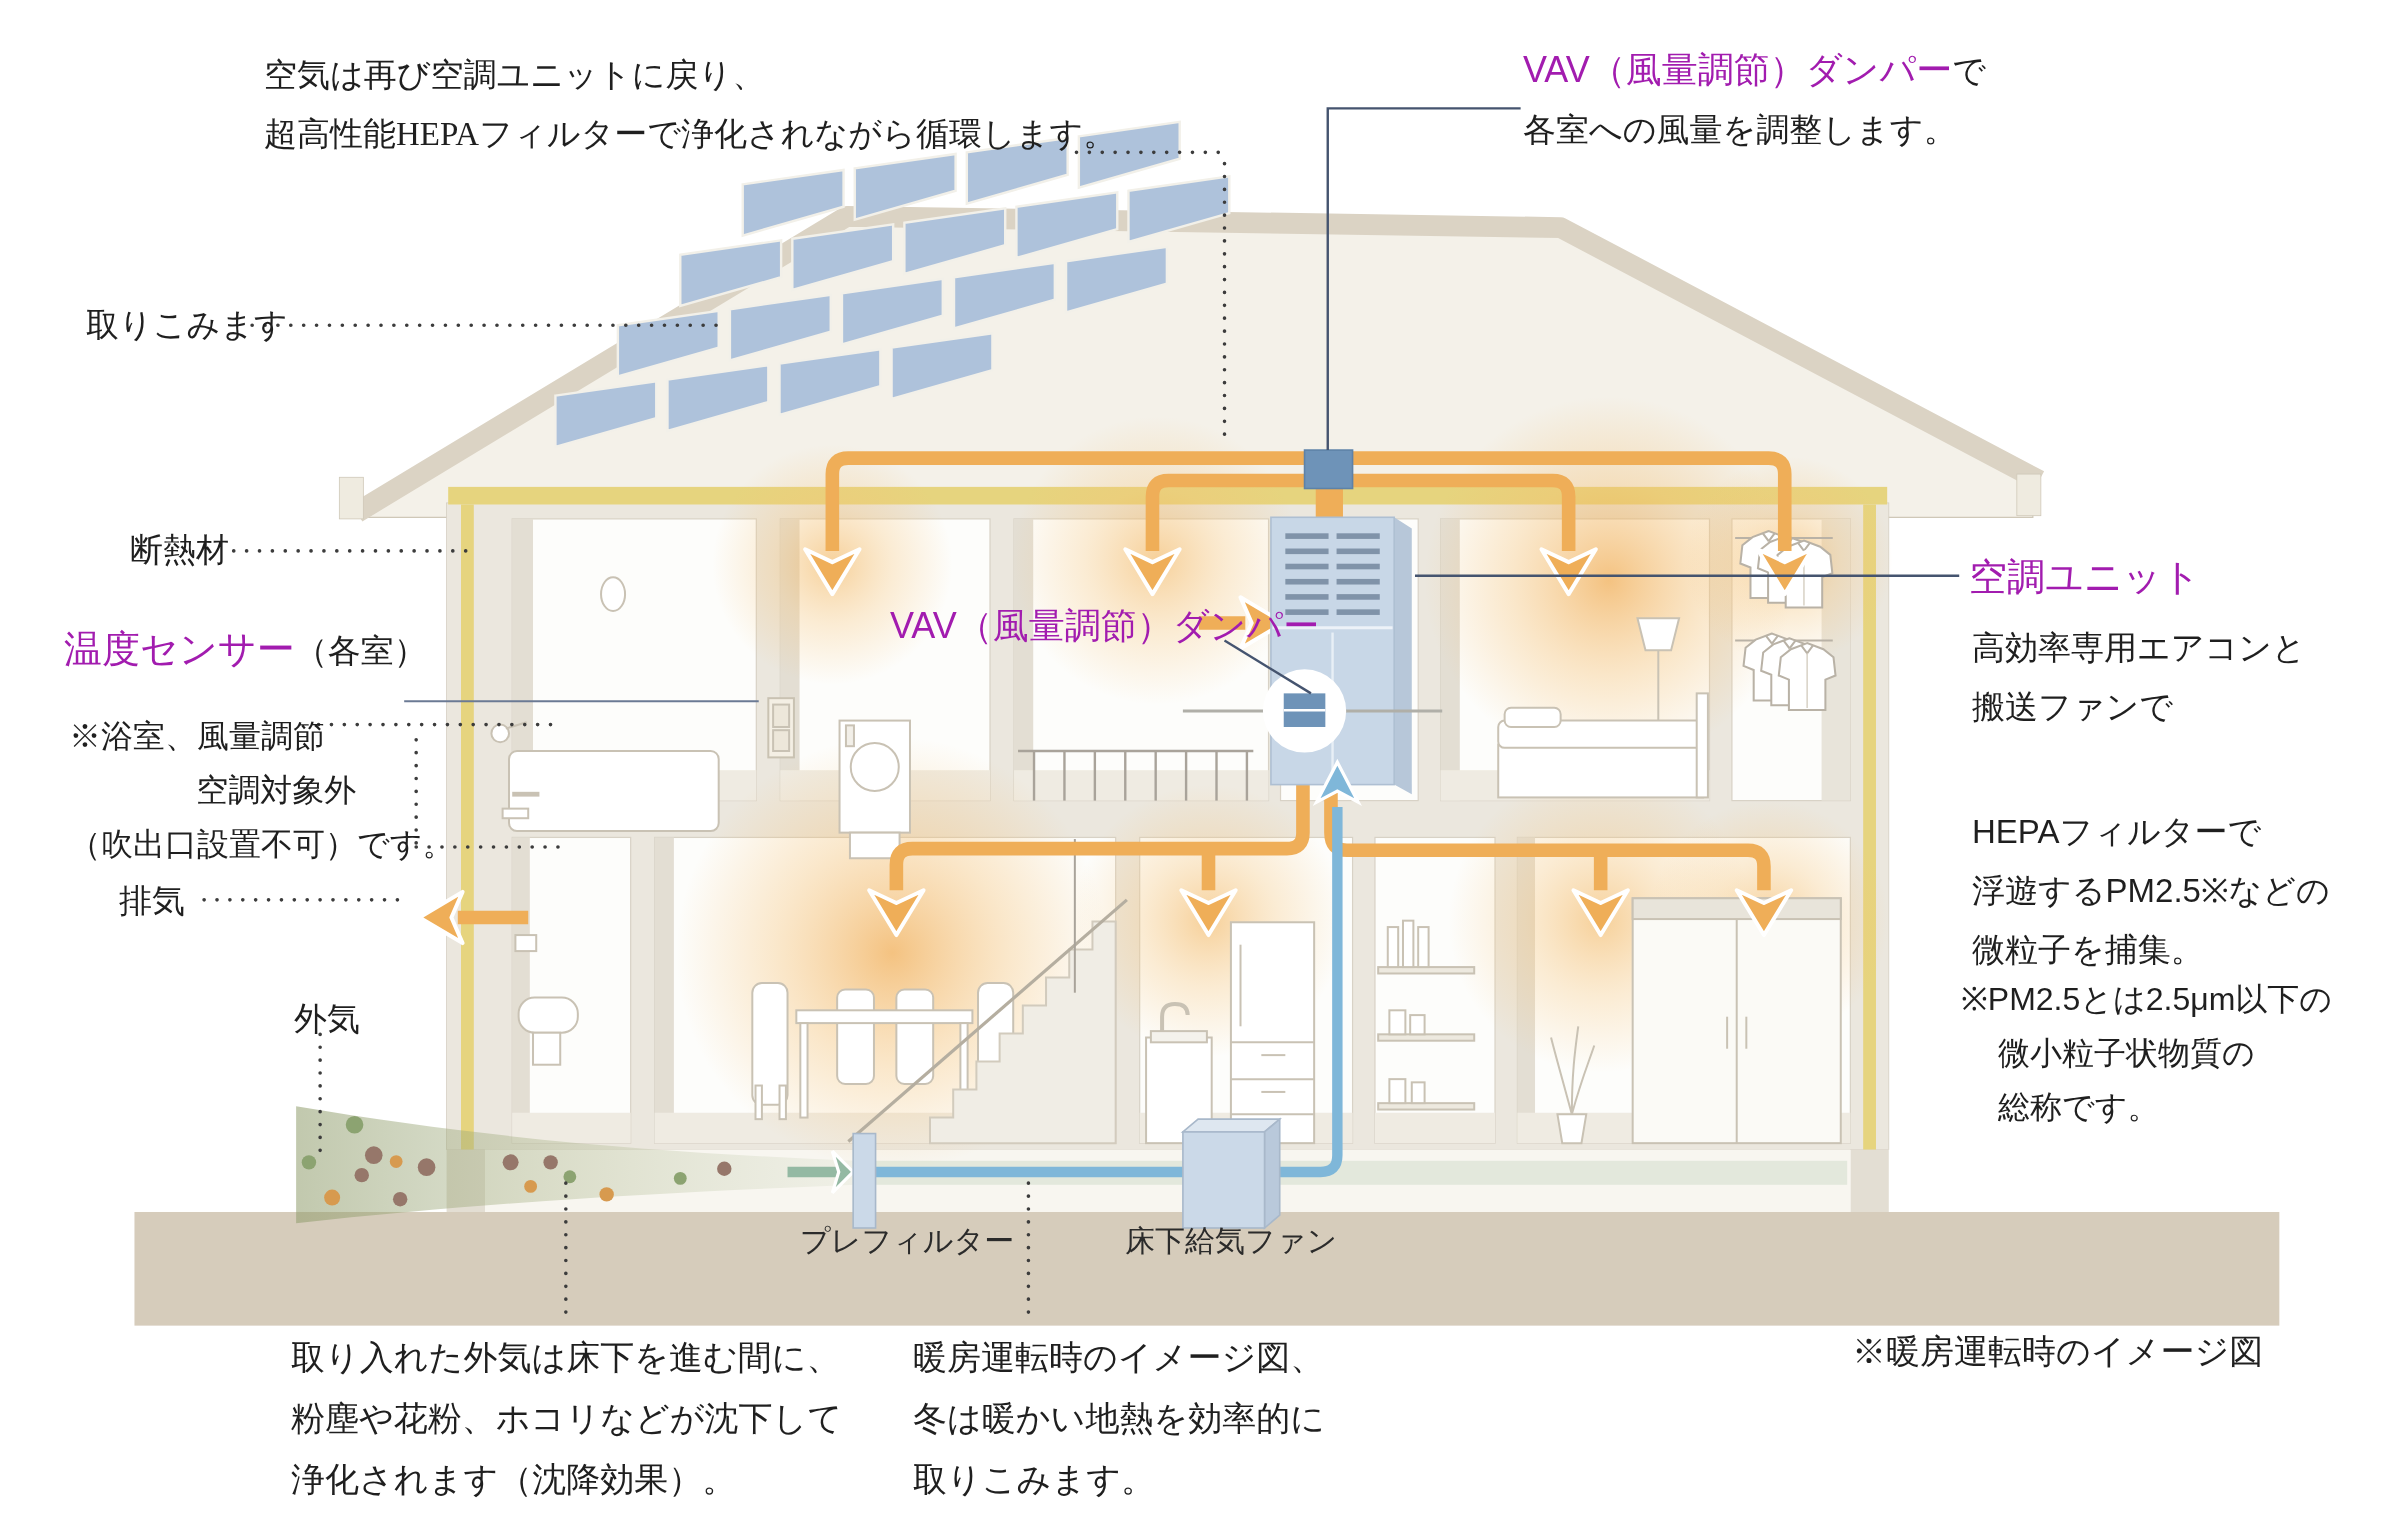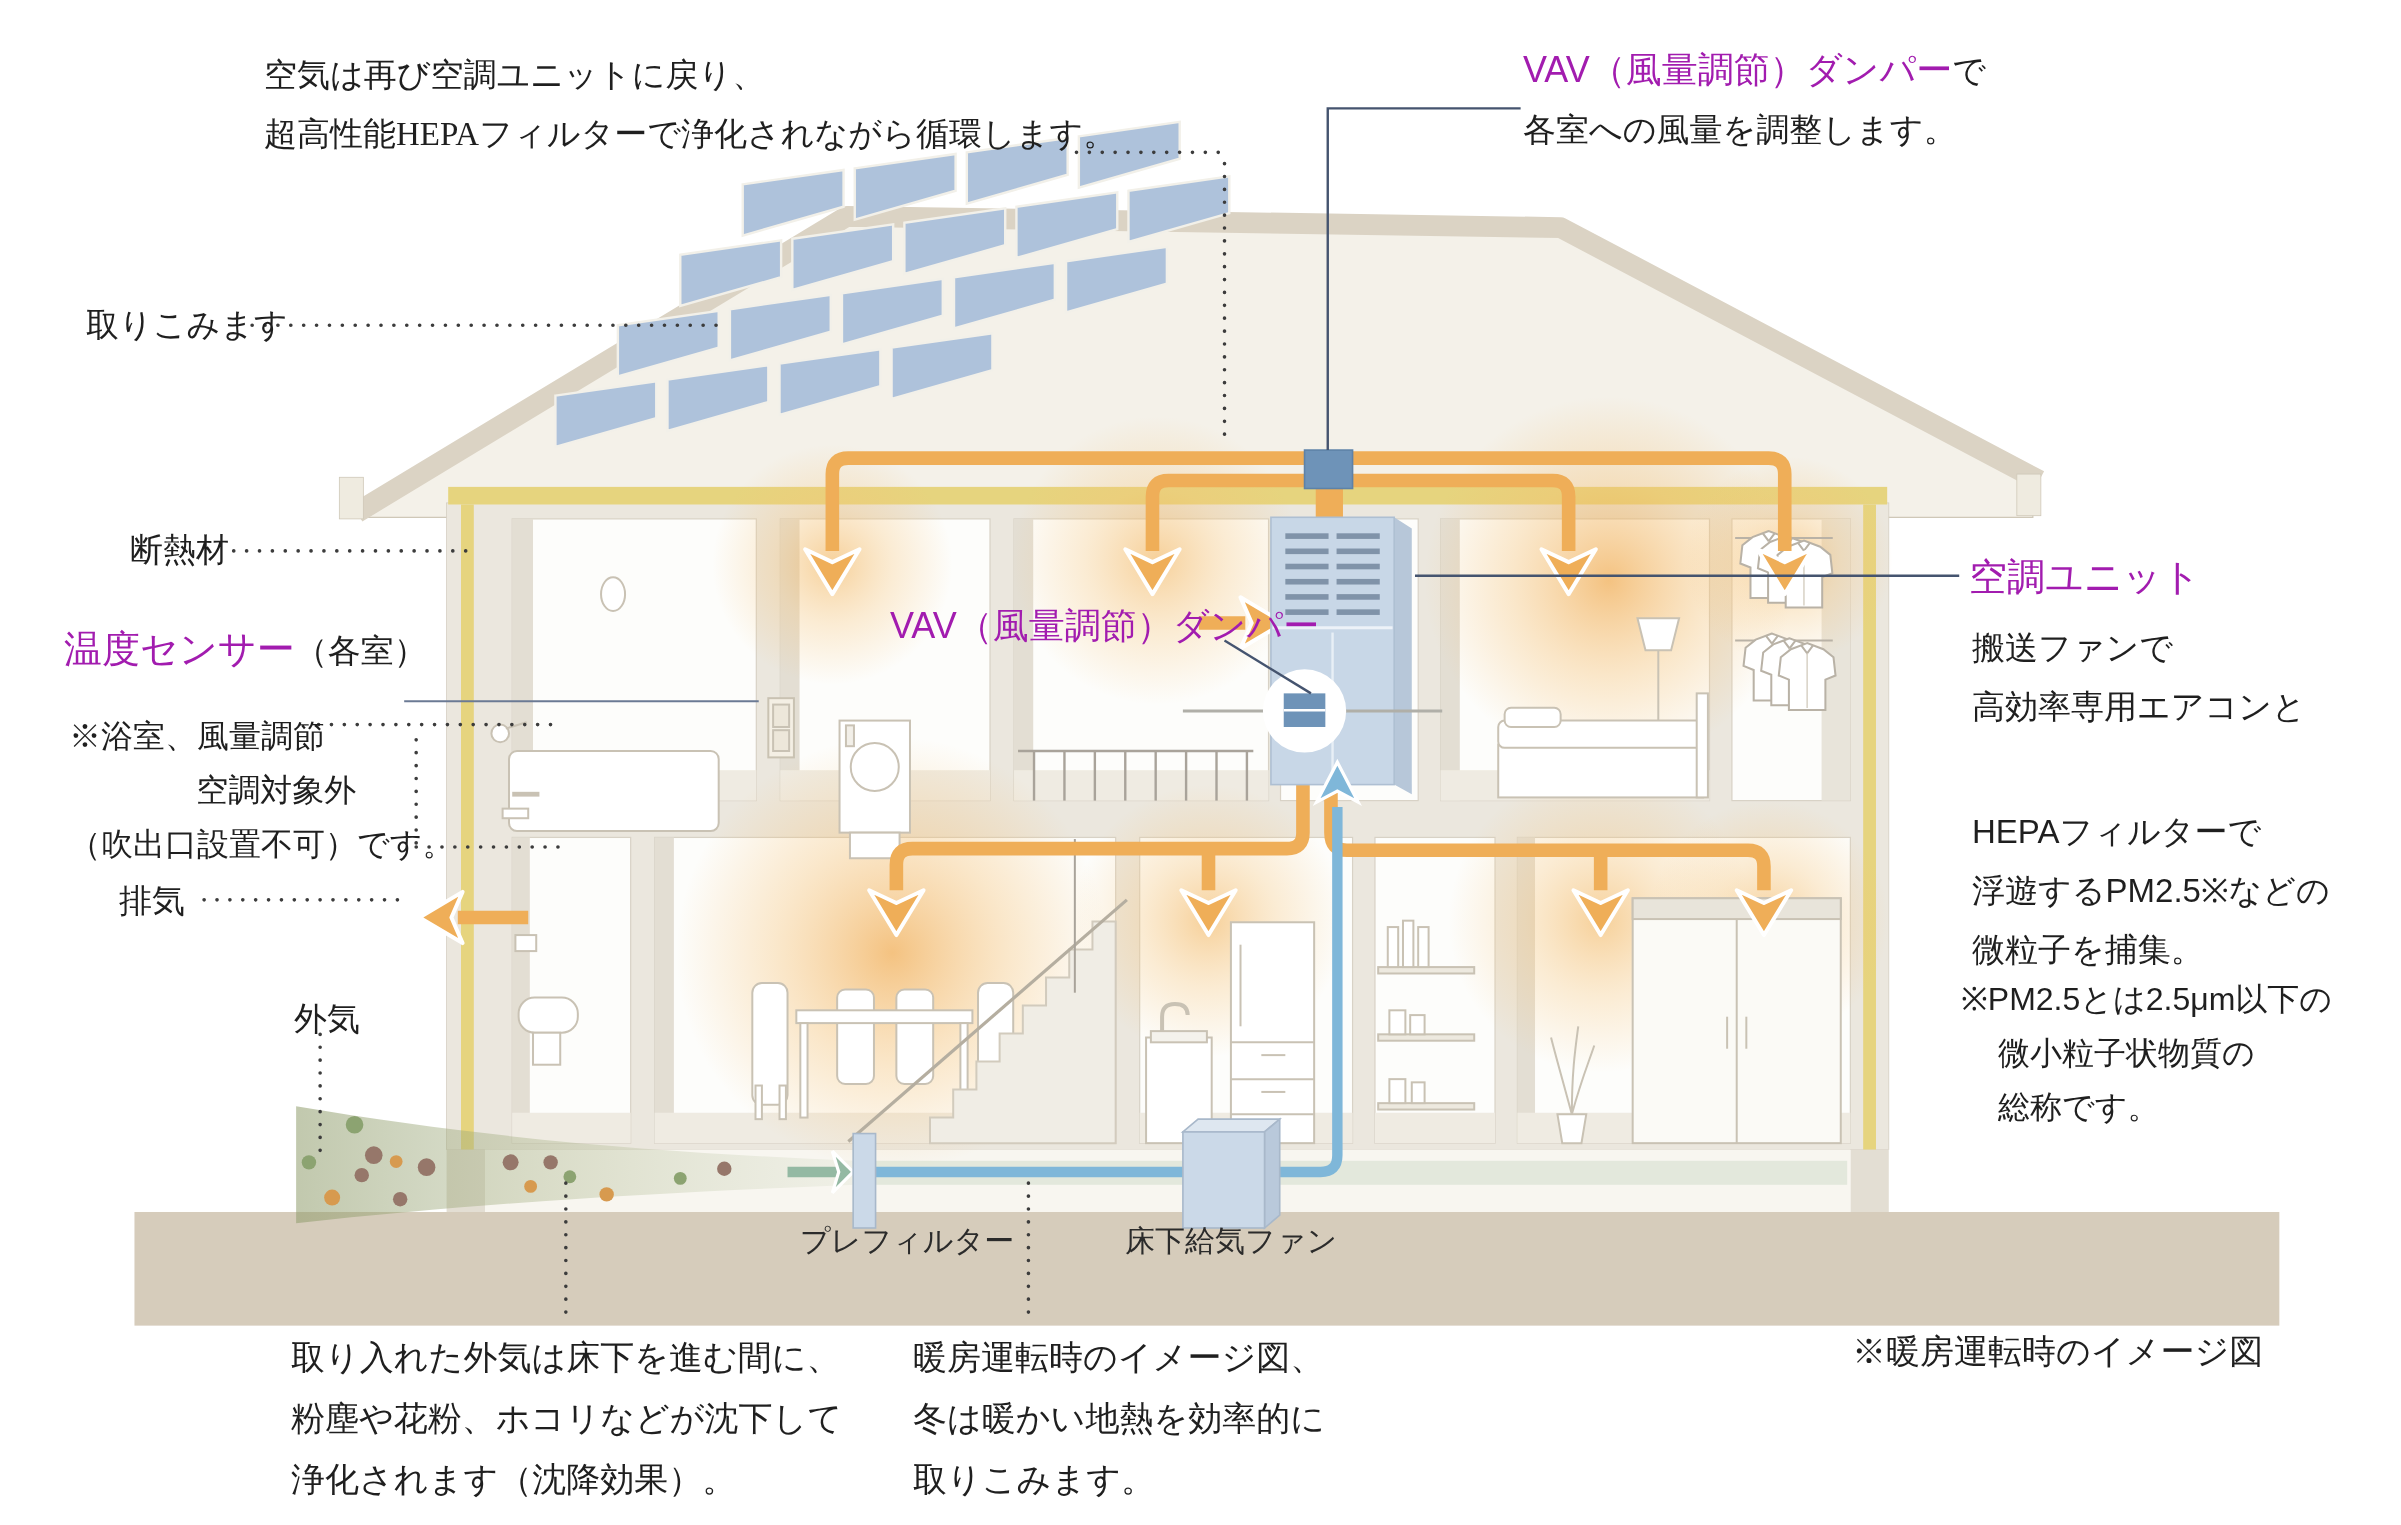--- a/index.html
+++ b/index.html
@@ -423,22 +423,22 @@
     <div>（吹出口設置不可）です。</div>
   </div>
 
   <div class="lbl t40" style="left:119px;top:871px;">排気</div>
   <div class="lbl t40" style="left:294px;top:989px;">外気</div>
 
   <div class="lbl navy mid" style="left:890px;top:602px;">VAV（風量調節）ダンパー</div>
 
   <div class="lbl navy big" style="left:1969px;top:552px;">空調ユニット</div>
   <div class="lbl t40" style="left:1972px;top:618px;">
+    <div>高効率専用エアコンと</div>
     <div>搬送ファンで</div>
-    <div>高効率専用エアコンと</div>
   </div>
   <div class="lbl t40" style="left:1972px;top:802px;">
     <div>HEPAフィルターで</div>
     <div>浮遊するPM2.5※などの</div>
     <div>微粒子を捕集。</div>
   </div>
   <div class="lbl note" style="left:1961px;top:972px;">
     <div>※PM2.5とは2.5μm以下の</div>
     <div class="ind46">微小粒子状物質の</div>
     <div class="ind46">総称です。</div>

